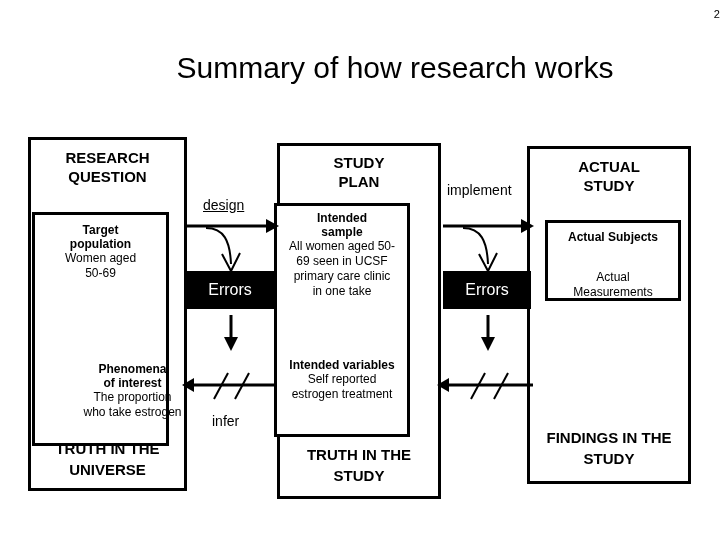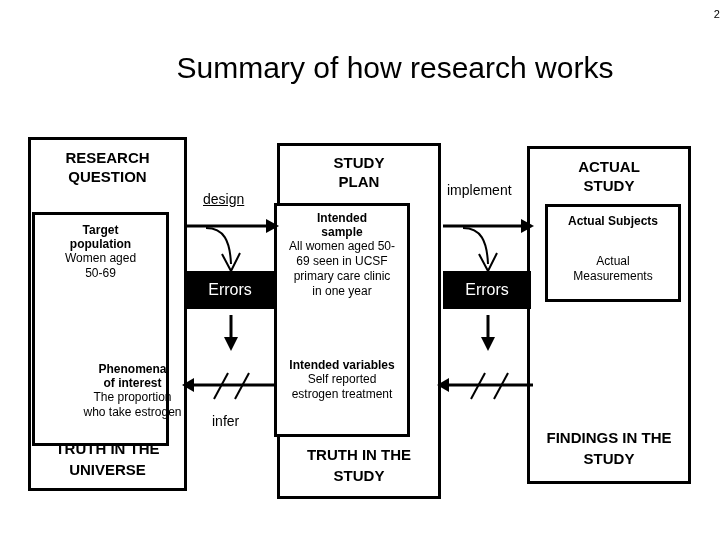--- a/index.html
+++ b/index.html
@@ -80,21 +80,21 @@
 
   
   .inner-box {
     position: absolute;
     border: 3px solid #000;
     background: #fff;
     box-sizing: border-box;
   }
   #inner-left   { left: 32px;  top: 212px; width: 137px; height: 234px; }
   #inner-middle { left: 274px; top: 203px; width: 136px; height: 234px; }
-  #inner-right  { left: 545px; top: 204px; width: 136px; height: 98px; }
+  #inner-right  { left: 545px; top: 220px; width: 136px; height: 81px; }
 
   .blk { position: absolute; left: 0; width: 100%; text-align: center; }
   .blk .bold-line {
     font-weight: bold;
     font-size: 12px;
     line-height: 14px;
   }
   .blk .plain-line {
     font-size: 12px;
     line-height: 15px;
@@ -119,21 +119,21 @@
   }
   #conn-1 { left: 186px; }
   #conn-2 { left: 441px; }
 
   .conn-label {
     position: absolute;
     font-size: 14px;
     line-height: 17px;
     white-space: nowrap;
   }
-  #label-design    { left: 17px;  top: 54px; text-decoration: underline; }
+  #label-design    { left: 17px;  top: 60px; text-decoration: underline; }
   #label-implement { left: 6px;   top: 45px; }
   #label-infer-1   { left: 26px;  top: 276px; }
 
   
   .errors-box {
     position: absolute;
     background: #000000;
     color: #ffffff;
     font-size: 16px;
     line-height: 38px;
@@ -196,21 +196,21 @@
     </div>
   </div>
 
   <div class="inner-box" id="inner-middle">
     <div class="blk" id="mb-sample">
       <div class="bold-line">Intended</div>
       <div class="bold-line">sample</div>
       <div class="plain-line">All women aged 50-</div>
       <div class="plain-line">69 seen in UCSF</div>
       <div class="plain-line">primary care clinic</div>
-      <div class="plain-line">in one year</div>
+      <div class="plain-line">in one take</div>
     </div>
     <div class="blk" id="mb-variables">
       <div class="bold-line">Intended variables</div>
       <div class="plain-line">Self reported</div>
       <div class="plain-line">estrogen treatment</div>
     </div>
   </div>
 
   <div class="outer-box" id="col-right">
     <div class="col-header">

